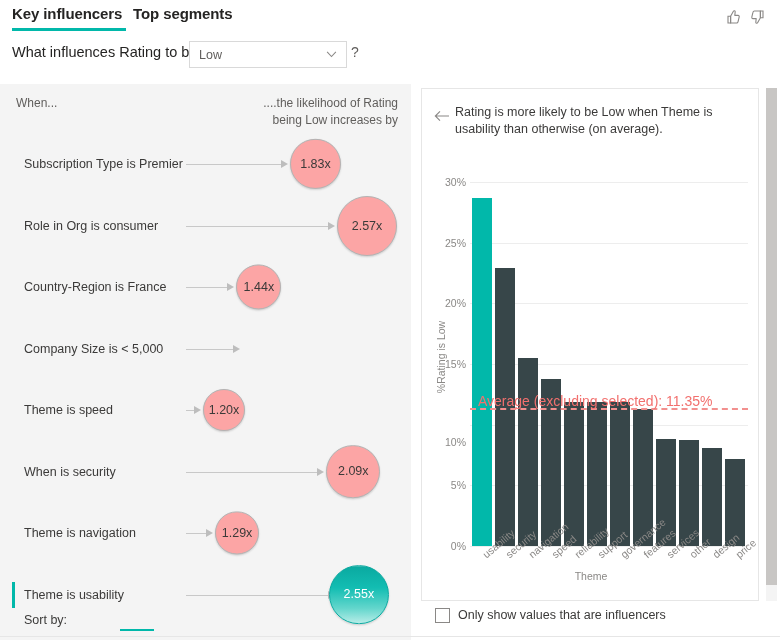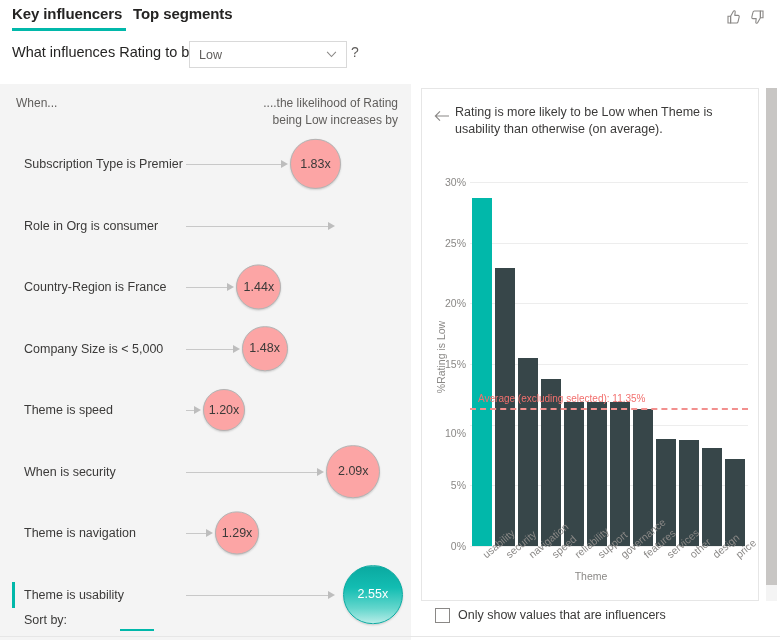--- a/index.html
+++ b/index.html
@@ -192,21 +192,21 @@
     position: absolute; left: 50px; top: 93px;
     width: 276px; height: 364px;
   }
   .avgline {
     position: absolute; left: 48px;
     width: 278px; height: 0;
     border-top: 2px dashed #f2908e;
   }
   .avglabel {
     position: absolute; left: 56px;
-    font-size: 10px; color: #f2706e;
+    font-size: 14px; color: #f2706e;
     white-space: nowrap;
   }
   .xtick {
     position: absolute;
     font-size: 10.5px; color: #8a8886;
     transform-origin: left top;
     transform: rotate(-40deg);
     white-space: nowrap;
   }
   .xlabel {
@@ -278,32 +278,32 @@
         <div class="row" style="top: 49px;">
           <div class="row-label">Subscription Type is Premier</div>
           <div class="connector" style="left: 186px; width: 95.3723px;"></div>
           <div class="arrowhead" style="left: 281.372px;"></div>
           <div class="bubble grey" style="left: 290.372px; width: 50.2774px; height: 50.2774px;">1.83x</div>
         </div>
         <div class="row" style="top: 110.5px;">
           <div class="row-label">Role in Org is consumer</div>
           <div class="connector" style="left: 186px; width: 142px;"></div>
           <div class="arrowhead" style="left: 328px;"></div>
+          <div class="bubble grey" style="left: 337px; width: 60px; height: 60px;">2.57x</div>
         </div>
         <div class="row" style="top: 172px;">
           <div class="row-label">Country-Region is France</div>
           <div class="connector" style="left: 186px; width: 41.2847px;"></div>
           <div class="arrowhead" style="left: 227.285px;"></div>
           <div class="bubble grey" style="left: 236.285px; width: 45.1533px; height: 45.1533px;">1.44x</div>
         </div>
         <div class="row" style="top: 233.5px;">
           <div class="row-label">Company Size is &lt; 5,000</div>
           <div class="connector" style="left: 186px; width: 46.8321px;"></div>
           <div class="arrowhead" style="left: 232.832px;"></div>
-          <div class="bubble grey" style="left: 241.832px; width: 45.6788px; height: 45.6788px;">1.48x</div>
         </div>
         <div class="row" style="top: 295px;">
           <div class="row-label">Theme is speed</div>
           <div class="connector" style="left: 186px; width: 8px;"></div>
           <div class="arrowhead" style="left: 194px;"></div>
           <div class="bubble grey" style="left: 203px; width: 42px; height: 42px;">1.20x</div>
         </div>
         <div class="row" style="top: 356.5px;">
           <div class="row-label">When is security</div>
           <div class="connector" style="left: 186px; width: 131.431px;"></div>
@@ -314,21 +314,21 @@
           <div class="row-label">Theme is navigation</div>
           <div class="connector" style="left: 186px; width: 20.4818px;"></div>
           <div class="arrowhead" style="left: 206.482px;"></div>
           <div class="bubble grey" style="left: 215.482px; width: 43.1825px; height: 43.1825px;">1.29x</div>
         </div>
         <div class="row" style="top: 479.5px;">
           <div class="row-sel-bar"></div>
           <div class="row-label">Theme is usability</div>
           <div class="connector" style="left: 186px; width: 142.263px;"></div>
           <div class="arrowhead" style="left: 328.263px;"></div>
-          <div class="bubble teal" style="left: 343px; width: 59.7372px; height: 59.7372px;">2.55x</div>
+          <div class="bubble teal" style="left: 329px; width: 59.7372px; height: 59.7372px;">2.55x</div>
         </div>
       </div>
   </div>
 
   <div class="sortby">Sort by:</div>
   <div class="sort-opt impact">Impact</div>
   <div class="sort-opt count">Count</div>
   <div class="sort-underline"></div>
 
   <div class="right-panel">
@@ -344,21 +344,21 @@
           <div class="gridline" style="top: 396.333px;"></div>
           <div class="gridline" style="top: 335.667px;"></div>
           <div class="gridline" style="top: 275px;"></div>
           <div class="gridline" style="top: 214.333px;"></div>
           <div class="gridline" style="top: 153.667px;"></div>
           <div class="gridline" style="top: 93px;"></div>
         </div>
       <div id="yticks">
           <div class="ytick" style="top: 457px;">0%</div>
           <div class="ytick" style="top: 396.333px;">5%</div>
-          <div class="ytick" style="top: 344px;">10%</div>
+          <div class="ytick" style="top: 353px;">10%</div>
           <div class="ytick" style="top: 275px;">15%</div>
           <div class="ytick" style="top: 214.333px;">20%</div>
           <div class="ytick" style="top: 153.667px;">25%</div>
           <div class="ytick" style="top: 93px;">30%</div>
         </div>
       <div class="bars-area" id="bars">
           <div class="bar hl" style="left: 0px; width: 20px; height: 348.227px;"></div>
           <div class="bar" style="left: 23px; width: 20px; height: 277.853px;"></div>
           <div class="bar" style="left: 46px; width: 20px; height: 188.067px;"></div>
           <div class="bar" style="left: 69px; width: 20px; height: 167.44px;"></div>

